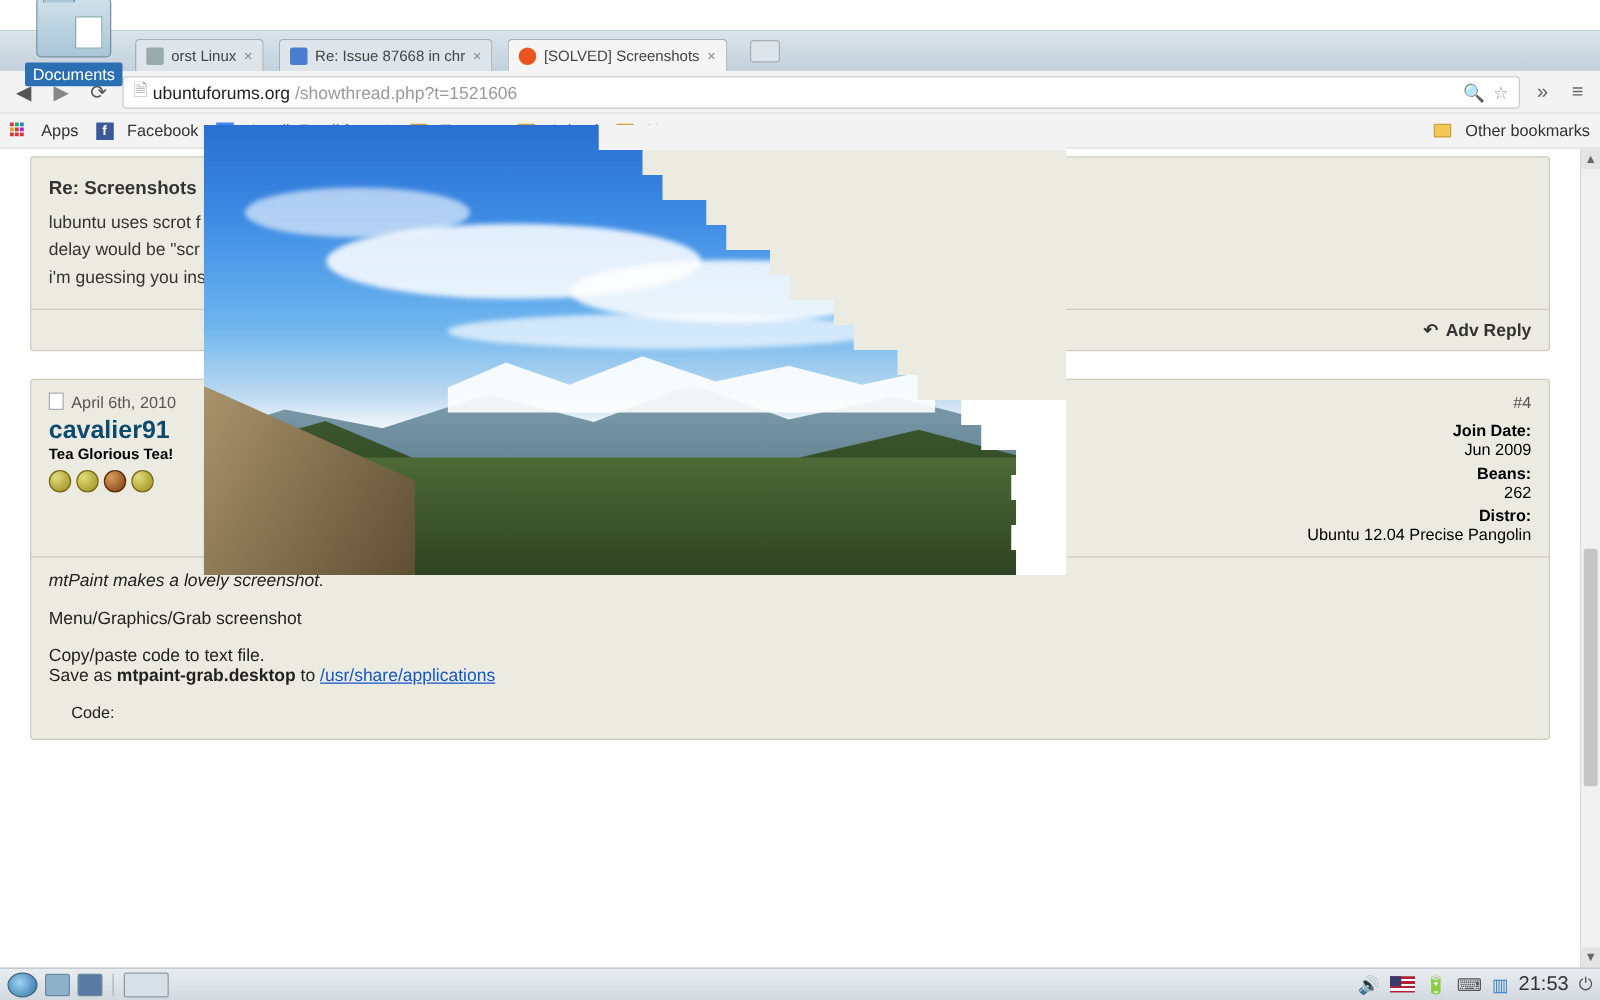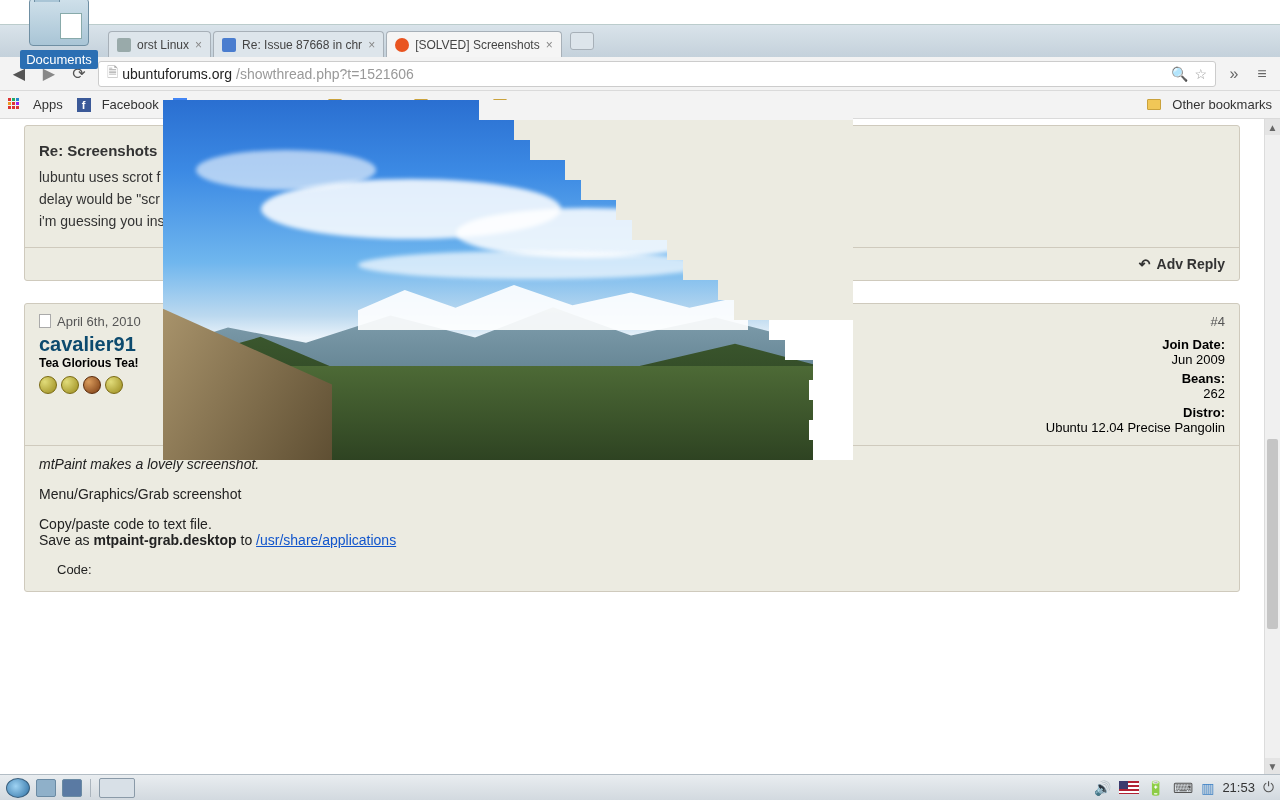--- a/index.html
+++ b/index.html
@@ -8,21 +8,21 @@
 
 .desktop-folder { position:absolute; top:-2px; left:10px; width:98px; text-align:center; z-index:3; }
 .desktop-folder .folder-icon { width:60px; height:48px; margin:0 auto; background:linear-gradient(#cfe0ea,#a9c5d6); border:1px solid #6f8fa3; border-radius:4px; position:relative; }
 .desktop-folder .folder-icon:before { content:""; position:absolute; top:-8px; left:4px; width:24px; height:10px; background:#a9c5d6; border:1px solid #6f8fa3; border-bottom:none; border-radius:3px 3px 0 0; }
 .desktop-folder .folder-icon:after { content:""; position:absolute; bottom:6px; right:6px; width:20px; height:24px; background:#fff; border:1px solid #8aa; }
 .desktop-folder .label { display:inline-block; margin-top:4px; padding:2px 6px; background:#2b6fb3; color:#fff; font-size:13px; border-radius:2px; }
 
 
 .browser { position:absolute; top:24px; left:0; right:0; bottom:26px; background:#fff; display:flex; flex-direction:column; border-top:1px solid #bcc; }
 .tab-strip { height:32px; background:linear-gradient(#d9e3ea,#c4d1db); display:flex; align-items:flex-end; padding-left:108px; }
-.tab { height:26px; background:#f5f5f5; border:1px solid #a7b0b8; border-bottom:none; border-radius:4px 4px 0 0; margin-right:2px; padding:0 8px; display:flex; align-items:center; gap:6px; font-size:12px; max-width:190px; color:#444; }
+.tab { height:26px; background:#f5f5f5; border:1px solid #a7b0b8; border-bottom:none; border-radius:4px 4px 0 0; margin-right:12px; padding:0 8px; display:flex; align-items:center; gap:6px; font-size:12px; max-width:190px; color:#444; }
 .tab.inactive { background:#dde5eb; }
 .tab .favicon { width:14px; height:14px; border-radius:2px; flex:none; }
 .tab .title { white-space:nowrap; overflow:hidden; text-overflow:ellipsis; flex:1; }
 .tab .close { color:#888; font-size:12px; flex:none; }
 .newtab { width:24px; height:18px; background:#dde5eb; border:1px solid #a7b0b8; border-radius:3px; margin-left:6px; align-self:center; }
 
 .omnibar { height:34px; background:#f3f3f3; border-bottom:1px solid #dadada; display:flex; align-items:center; padding:0 8px; gap:8px; }
 .nav-btn { width:22px; height:22px; color:#888; display:flex; align-items:center; justify-content:center; font-size:16px; }
 .nav-btn.enabled { color:#555; }
 .urlbox { flex:1; height:26px; border:1px solid #ccc; border-radius:3px; background:#fff; display:flex; align-items:center; padding:0 8px; font-size:14px; color:#333; gap:4px; }
@@ -88,21 +88,21 @@
 
 
 .taskbar { position:absolute; left:0; right:0; bottom:0; height:26px; background:linear-gradient(#e9edf0,#d2d9df); border-top:1px solid #b3bdc5; display:flex; align-items:center; padding:0 6px; gap:6px; font-size:12px; color:#333; }
 .taskbar .start{width:24px;height:20px;background:radial-gradient(circle at 40% 40%, #9fd3f3, #2d6fa3);border-radius:50%;border:1px solid #3a5f7d;}
 .taskbar .ql{width:20px;height:18px;background:#8fb0c9;border:1px solid #6a8aa3;border-radius:2px;}
 .taskbar .task{width:36px;height:20px;border:1px solid #8a9aa8;background:#d8e0e7;border-radius:2px;}
 .taskbar .tray{margin-left:auto;display:flex;align-items:center;gap:8px;}
 .flag{width:20px;height:13px;background:linear-gradient(#b22234 0 15%,#fff 15% 30%,#b22234 30% 45%,#fff 45% 60%,#b22234 60% 75%,#fff 75% 90%,#b22234 90% 100%);position:relative;}
 .flag:before{content:"";position:absolute;top:0;left:0;width:9px;height:8px;background:#3c3b6e;}
 .tray-ico{color:#555;font-size:14px;}
-.clock{font-size:13px;font-weight:500;}
+.clock{font-size:16px;font-weight:500;}
 </style>
 </head>
 <body>
 
 <div class="desktop-folder">
   <div class="folder-icon"></div>
   <span class="label">Documents</span>
 </div>
 
 <div class="browser">

